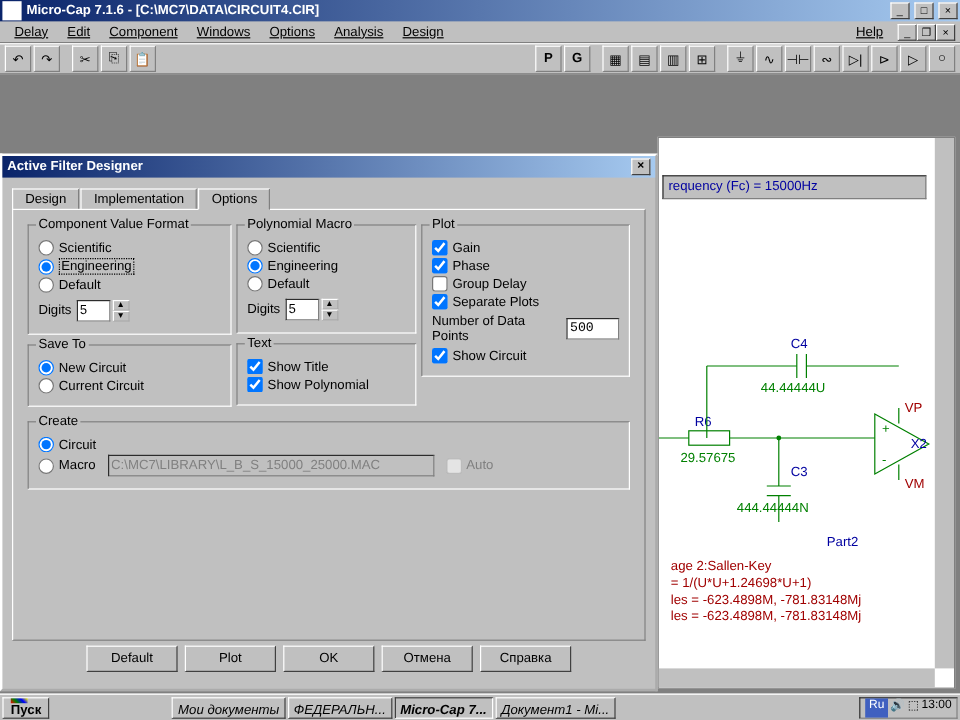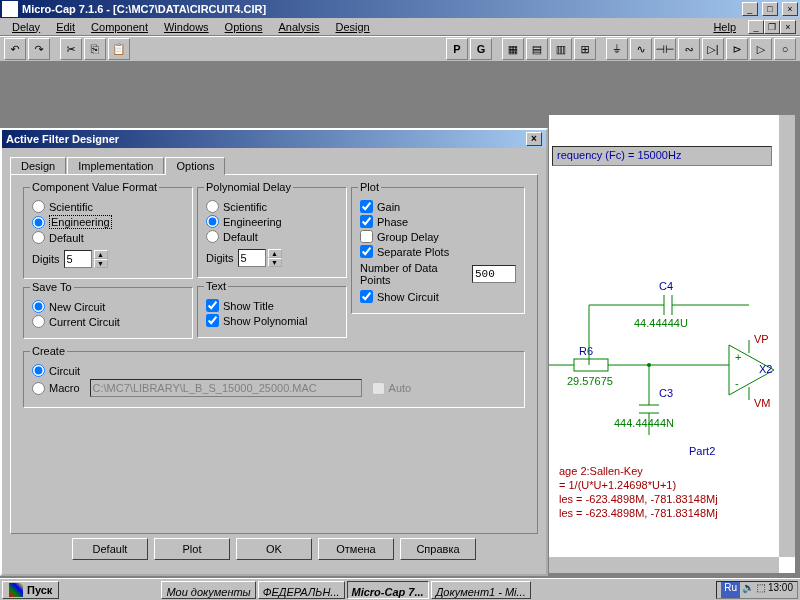--- a/index.html
+++ b/index.html
@@ -52,21 +52,21 @@
 .text-input { height: 18px; border: 1px inset #808080; background: #fff; padding: 0 2px; }
 .path-input { width: 272px; height: 18px; border: 1px inset #808080; background: #c0c0c0; color: #808080; padding: 0 2px; }
 
 .layout-row { display: flex; gap: 4px; }
 .col { flex: 1; }
 
 .dlg-buttons { display: flex; justify-content: center; gap: 6px; margin-top: 4px; }
 .dlg-buttons button { width: 76px; height: 22px; background: #c0c0c0; border: 1px solid; border-color: #fff #404040 #404040 #fff; }
 
 .taskbar { position: absolute; bottom: 0; left: 0; right: 0; height: 22px; background: #c0c0c0; border-top: 1px solid #fff; display: flex; align-items: center; padding: 0 2px; gap: 2px; }
-.taskbar .start { height: 18px; padding: 0 6px; border: 1px solid; border-color: #fff #404040 #404040 #fff; display: flex; align-items: center; font-weight: bold; }
+.taskbar .start { height: 18px; padding: 0 6px; border: 1px solid; border-color: #fff #404040 #404040 #fff; display: flex; font-weight: bold; flex-direction: column; }
 .taskbar .task { height: 18px; padding: 0 4px; border: 1px solid; border-color: #fff #404040 #404040 #fff; display: flex; align-items: flex-end; font-size: 10px; max-width: 110px; overflow: hidden; white-space: nowrap; font-style: italic; }
 .taskbar .task.active { border-color: #404040 #fff #fff #404040; }
 .taskbar .tray { margin-left: auto; display: flex; gap: 2px; border: 1px inset #808080; padding: 0 4px; height: 18px; }
 .tray span { font-size: 10px; }
 .ql { width: 18px; height: 18px; border: 0; }
 
 .comp-text { font-size: 11px; }
 </style>
 </head>
 <body>
@@ -246,21 +246,21 @@
             </div>
           <div class="row">
               <input type="radio" class="radio" name="save" style="">
               <label>Current Circuit</label>
             </div>
         </div>
       </div>
 
       <div class="col" style="max-width:150px">
         <div class="groupbox">
-          <div class="legend">Polynomial Delay</div>
+          <div class="legend">Polynomial Macro</div>
           <div class="row">
               <input type="radio" class="radio" name="pf" style="">
               <label>Scientific</label>
             </div>
           <div class="row">
               <input type="radio" class="radio" name="pf" checked="" style="">
               <label>Engineering</label>
             </div>
           <div class="row">
               <input type="radio" class="radio" name="pf" style="">

